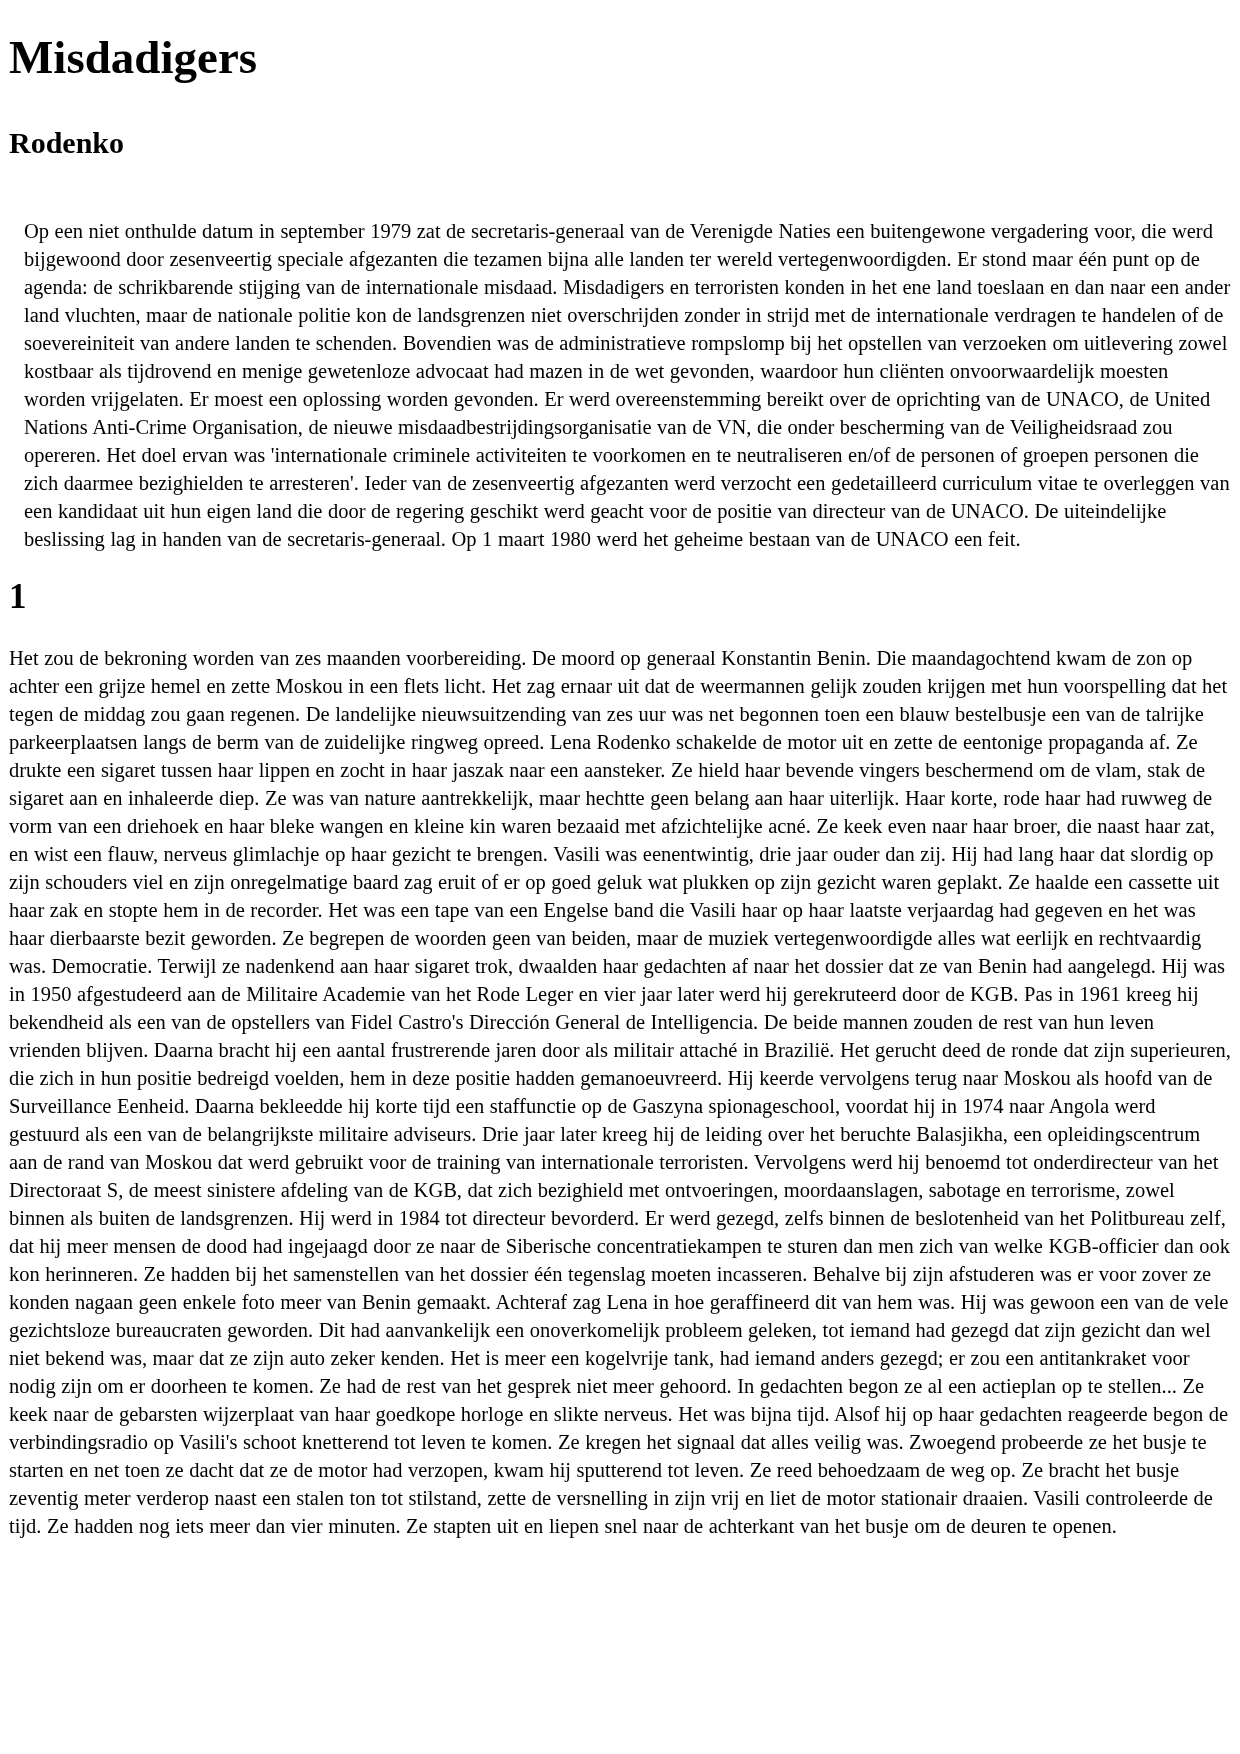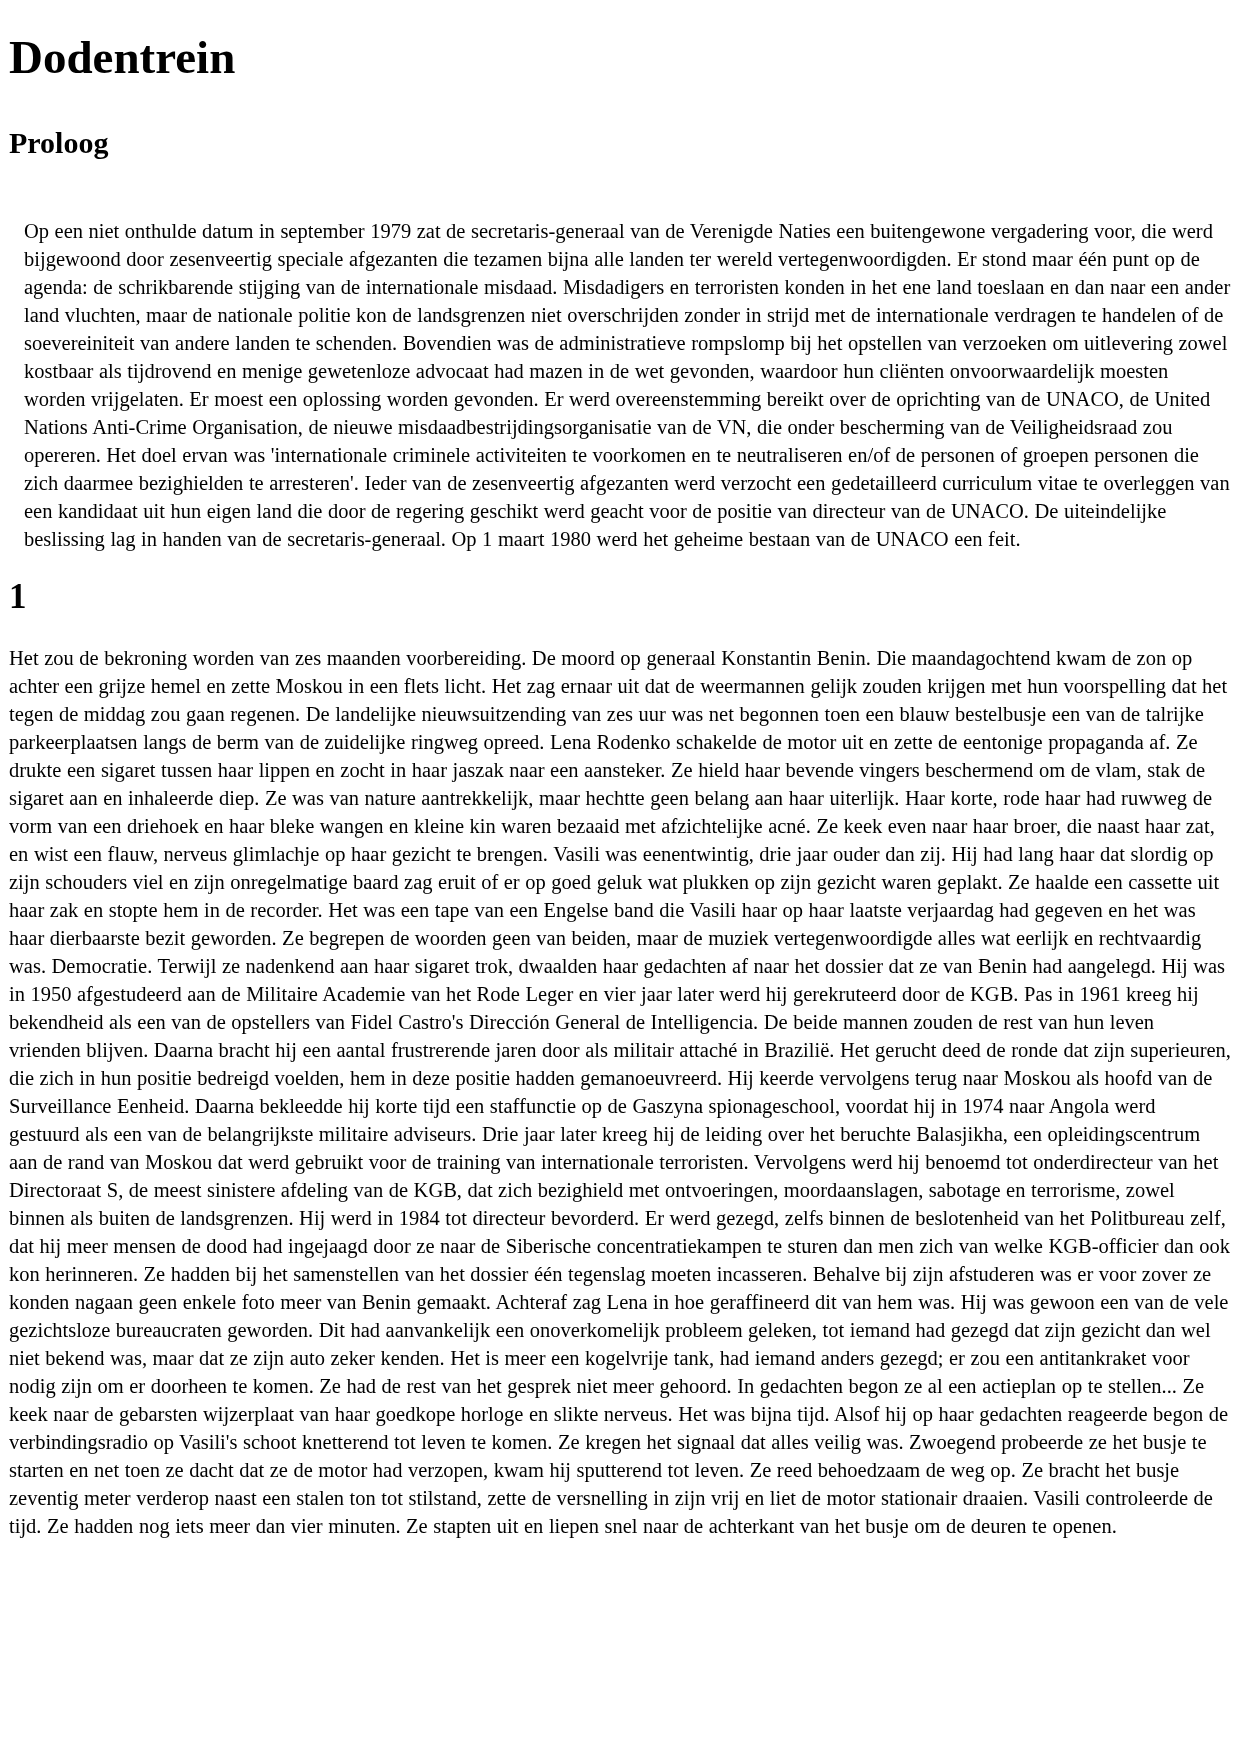--- a/index.html
+++ b/index.html
@@ -53,23 +53,23 @@
     }
     .chapter-text {
       margin-top: 28px;
     }
   </style>
 </head>
 <body>
 
 <main class="page">
 
-  <h1 class="book-title">Dodentrein</h1>
+  <h1 class="book-title">Misdadigers</h1>
 
-  <h2 class="prologue-heading">Proloog</h2>
+  <h2 class="prologue-heading">Rodenko</h2>
 
   <p class="body-text prologue-text">Op een niet onthulde datum in september 1979 zat de secretaris-generaal van de Verenigde Naties een buitengewone vergadering voor, die werd bijgewoond door zesenveertig speciale afgezanten die tezamen bijna alle landen ter wereld vertegenwoordigden. Er stond maar één punt op de agenda: de schrikbarende stijging van de internationale misdaad. Misdadigers en terroristen konden in het ene land toeslaan en dan naar een ander land vluchten, maar de nationale politie kon de landsgrenzen niet overschrijden zonder in strijd met de internationale verdragen te handelen of de soevereiniteit van andere landen te schenden. Bovendien was de administratieve rompslomp bij het opstellen van verzoeken om uitlevering zowel kostbaar als tijdrovend en menige gewetenloze advocaat had mazen in de wet gevonden, waardoor hun cliënten onvoorwaardelijk moesten worden vrijgelaten. Er moest een oplossing worden gevonden. Er werd overeenstemming bereikt over de oprichting van de UNACO, de United Nations Anti-Crime Organisation, de nieuwe misdaadbestrijdingsorganisatie van de VN, die onder bescherming van de Veiligheidsraad zou opereren. Het doel ervan was 'internationale criminele activiteiten te voorkomen en te neutraliseren en/of de personen of groepen personen die zich daarmee bezighielden te arresteren'. Ieder van de zesenveertig afgezanten werd verzocht een gedetailleerd curriculum vitae te overleggen van een kandidaat uit hun eigen land die door de regering geschikt werd geacht voor de positie van directeur van de UNACO. De uiteindelijke beslissing lag in handen van de secretaris-generaal. Op 1 maart 1980 werd het geheime bestaan van de UNACO een feit.</p>
 
   <h2 class="chapter-heading">1</h2>
 
   <p class="body-text chapter-text">Het zou de bekroning worden van zes maanden voorbereiding. De moord op generaal Konstantin Benin. Die maandagochtend kwam de zon op achter een grijze hemel en zette Moskou in een flets licht. Het zag ernaar uit dat de weermannen gelijk zouden krijgen met hun voorspelling dat het tegen de middag zou gaan regenen. De landelijke nieuwsuitzending van zes uur was net begonnen toen een blauw bestelbusje een van de talrijke parkeerplaatsen langs de berm van de zuidelijke ringweg opreed. Lena Rodenko schakelde de motor uit en zette de eentonige propaganda af. Ze drukte een sigaret tussen haar lippen en zocht in haar jaszak naar een aansteker. Ze hield haar bevende vingers beschermend om de vlam, stak de sigaret aan en inhaleerde diep. Ze was van nature aantrekkelijk, maar hechtte geen belang aan haar uiterlijk. Haar korte, rode haar had ruwweg de vorm van een driehoek en haar bleke wangen en kleine kin waren bezaaid met afzichtelijke acné. Ze keek even naar haar broer, die naast haar zat, en wist een flauw, nerveus glimlachje op haar gezicht te brengen. Vasili was eenentwintig, drie jaar ouder dan zij. Hij had lang haar dat slordig op zijn schouders viel en zijn onregelmatige baard zag eruit of er op goed geluk wat plukken op zijn gezicht waren geplakt. Ze haalde een cassette uit haar zak en stopte hem in de recorder. Het was een tape van een Engelse band die Vasili haar op haar laatste verjaardag had gegeven en het was haar dierbaarste bezit geworden. Ze begrepen de woorden geen van beiden, maar de muziek vertegenwoordigde alles wat eerlijk en rechtvaardig was. Democratie. Terwijl ze nadenkend aan haar sigaret trok, dwaalden haar gedachten af naar het dossier dat ze van Benin had aangelegd. Hij was in 1950 afgestudeerd aan de Militaire Academie van het Rode Leger en vier jaar later werd hij gerekruteerd door de KGB. Pas in 1961 kreeg hij bekendheid als een van de opstellers van Fidel Castro's Dirección General de Intelligencia. De beide mannen zouden de rest van hun leven vrienden blijven. Daarna bracht hij een aantal frustrerende jaren door als militair attaché in Brazilië. Het gerucht deed de ronde dat zijn superieuren, die zich in hun positie bedreigd voelden, hem in deze positie hadden gemanoeuvreerd. Hij keerde vervolgens terug naar Moskou als hoofd van de Surveillance Eenheid. Daarna bekleedde hij korte tijd een staffunctie op de Gaszyna spionageschool, voordat hij in 1974 naar Angola werd gestuurd als een van de belangrijkste militaire adviseurs. Drie jaar later kreeg hij de leiding over het beruchte Balasjikha, een opleidingscentrum aan de rand van Moskou dat werd gebruikt voor de training van internationale terroristen. Vervolgens werd hij benoemd tot onderdirecteur van het Directoraat S, de meest sinistere afdeling van de KGB, dat zich bezighield met ontvoeringen, moordaanslagen, sabotage en terrorisme, zowel binnen als buiten de landsgrenzen. Hij werd in 1984 tot directeur bevorderd. Er werd gezegd, zelfs binnen de beslotenheid van het Politbureau zelf, dat hij meer mensen de dood had ingejaagd door ze naar de Siberische concentratiekampen te sturen dan men zich van welke KGB-officier dan ook kon herinneren. Ze hadden bij het samenstellen van het dossier één tegenslag moeten incasseren. Behalve bij zijn afstuderen was er voor zover ze konden nagaan geen enkele foto meer van Benin gemaakt. Achteraf zag Lena in hoe geraffineerd dit van hem was. Hij was gewoon een van de vele gezichtsloze bureaucraten geworden. Dit had aanvankelijk een onoverkomelijk probleem geleken, tot iemand had gezegd dat zijn gezicht dan wel niet bekend was, maar dat ze zijn auto zeker kenden. Het is meer een kogelvrije tank, had iemand anders gezegd; er zou een antitankraket voor nodig zijn om er doorheen te komen. Ze had de rest van het gesprek niet meer gehoord. In gedachten begon ze al een actieplan op te stellen... Ze keek naar de gebarsten wijzerplaat van haar goedkope horloge en slikte nerveus. Het was bijna tijd. Alsof hij op haar gedachten reageerde begon de verbindingsradio op Vasili's schoot knetterend tot leven te komen. Ze kregen het signaal dat alles veilig was. Zwoegend probeerde ze het busje te starten en net toen ze dacht dat ze de motor had verzopen, kwam hij sputterend tot leven. Ze reed behoedzaam de weg op. Ze bracht het busje zeventig meter verderop naast een stalen ton tot stilstand, zette de versnelling in zijn vrij en liet de motor stationair draaien. Vasili controleerde de tijd. Ze hadden nog iets meer dan vier minuten. Ze stapten uit en liepen snel naar de achterkant van het busje om de deuren te openen.</p>
 
 </main>
 
 </body></html>

